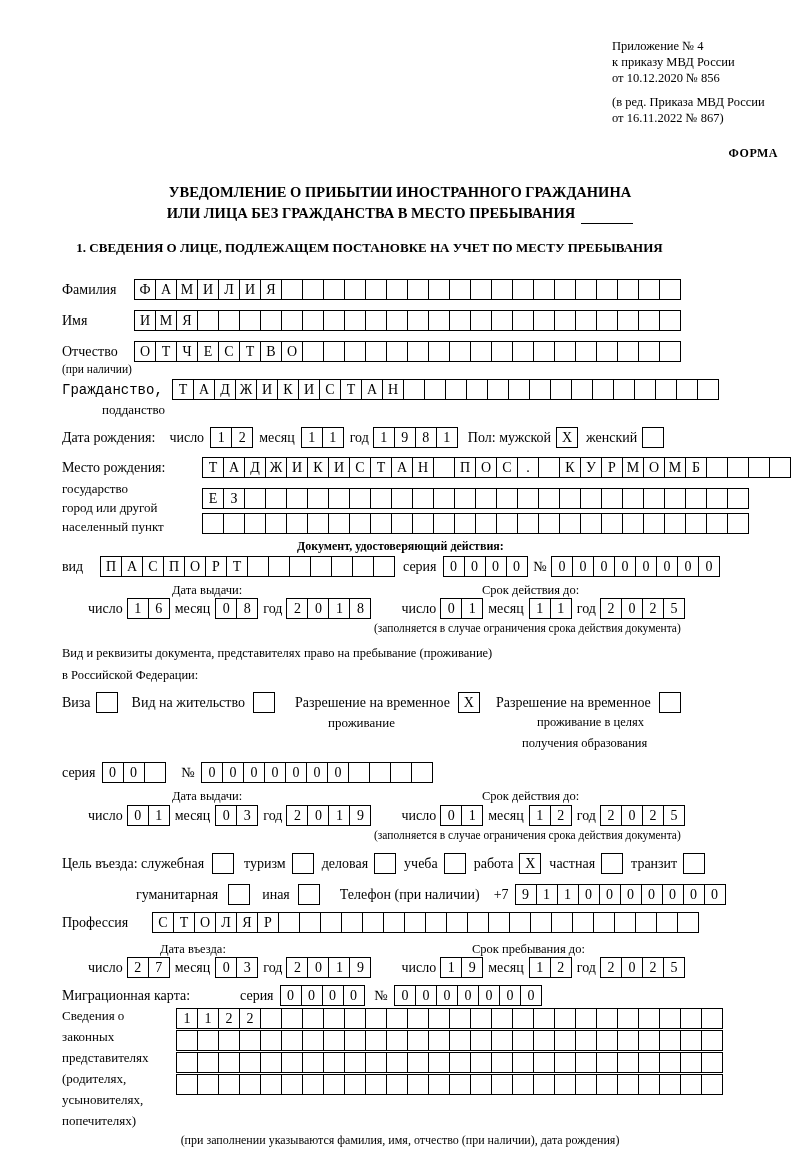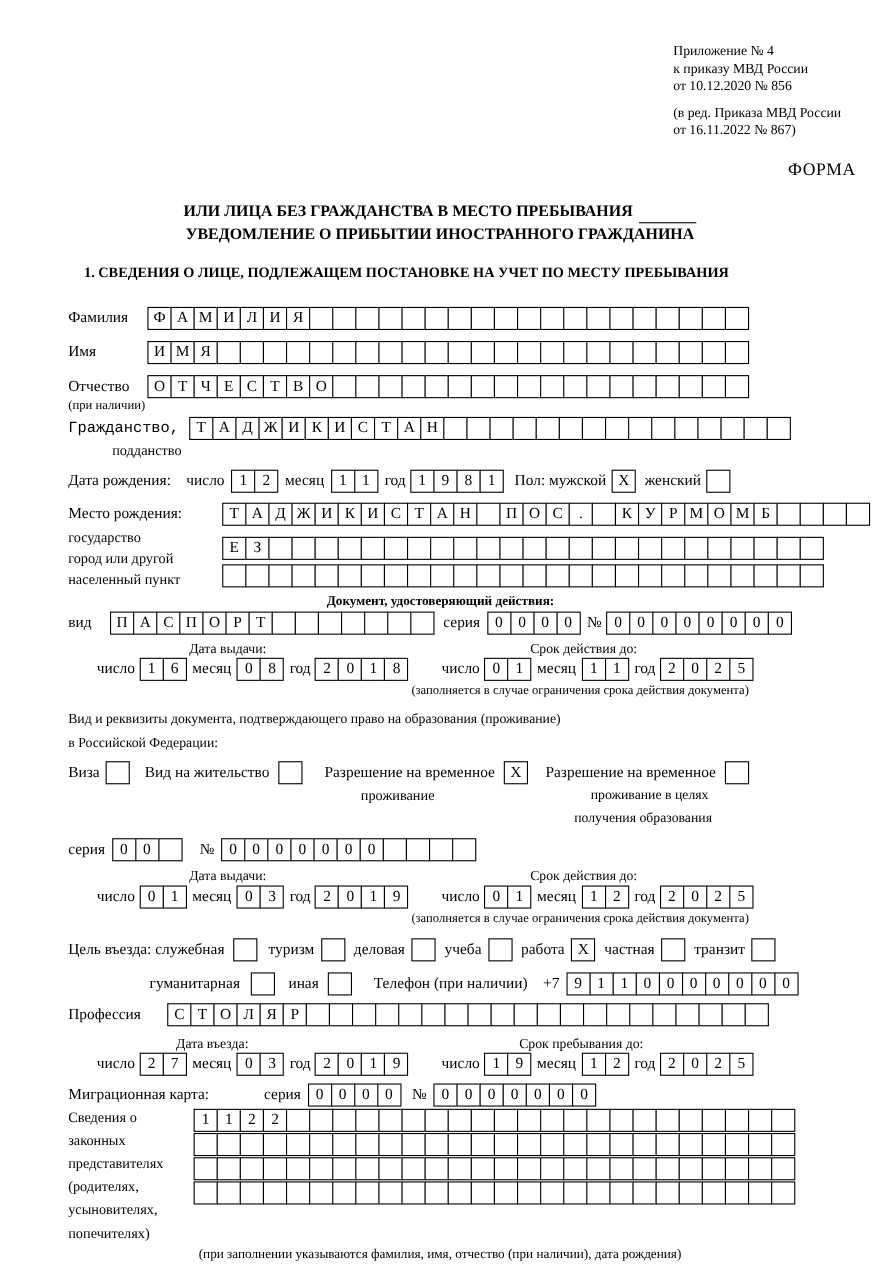--- a/index.html
+++ b/index.html
@@ -32,22 +32,22 @@
     font-size: 12.5px;
     line-height: 16px;
   }
   .header-block .line { white-space: nowrap; }
   .header-block .gap { height: 8px; }
 
   .forma {
     position: absolute;
     right: 22px;
     top: 146px;
-    font-size: 16px;
-    font-weight: normal;
+    font-size: 12px;
+    font-weight: bold;
     letter-spacing: 0.5px;
   }
 
   .title {
     position: absolute;
     left: 0;
     top: 182px;
     width: 800px;
     text-align: center;
     font-size: 14.5px;
@@ -133,22 +133,22 @@
     <div class="line">к приказу МВД России</div>
     <div class="line">от 10.12.2020 № 856</div>
     <div class="gap"></div>
     <div class="line">(в ред. Приказа МВД России</div>
     <div class="line">от 16.11.2022 № 867)</div>
   </div>
 
   <div class="forma">ФОРМА</div>
 
   <div class="title">
+    <div>УВЕДОМЛЕНИЕ О ПРИБЫТИИ ИНОСТРАННОГО ГРАЖДАНИНА</div>
     <div><span>ИЛИ ЛИЦА БЕЗ ГРАЖДАНСТВА В МЕСТО ПРЕБЫВАНИЯ</span><span class="u"></span></div>
-    <div>УВЕДОМЛЕНИЕ О ПРИБЫТИИ ИНОСТРАННОГО ГРАЖДАНИНА</div>
   </div>
 
   <div class="section-title">1. СВЕДЕНИЯ О ЛИЦЕ, ПОДЛЕЖАЩЕМ ПОСТАНОВКЕ НА УЧЕТ ПО МЕСТУ ПРЕБЫВАНИЯ</div>
 
   <div class="row" style="left:62px; top:279px;">
     <span class="lbl" style="width:72px;">Фамилия</span>
     <span class="boxes" id="surname-boxes">
         <span class="bx">Ф</span>
         <span class="bx">А</span>
         <span class="bx">М</span>
@@ -475,21 +475,21 @@
     <span class="boxes" id="vl-year" style="margin-left:4px;">
         <span class="bx">2</span>
         <span class="bx">0</span>
         <span class="bx">2</span>
         <span class="bx">5</span>
       </span>
   </div>
 
   <div class="note" style="left:374px; top:622px;">(заполняется в случае ограничения срока действия документа)</div>
 
-  <div class="note" style="left:62px; top:646px; font-size:12.5px;">Вид и реквизиты документа, подтверждающего право на образования (проживание)</div>
+  <div class="note" style="left:62px; top:646px; font-size:12.5px;">Вид и реквизиты документа, представителях право на пребывание (проживание)</div>
   <div class="note" style="left:62px; top:668px; font-size:12.5px;">в Российской Федерации:</div>
 
   <div class="row" style="left:62px; top:692px;">
     <span class="lbl">Виза</span>
     <span class="single" style="margin-left:5px;"></span>
     <span class="lbl" style="margin-left:14px;">Вид на жительство</span>
     <span class="single" style="margin-left:8px;"></span>
     <span class="lbl" style="margin-left:20px;">Разрешение на временное</span>
     <span class="single" style="margin-left:8px;">X</span>
     <span class="lbl" style="margin-left:16px;">Разрешение на временное</span>

